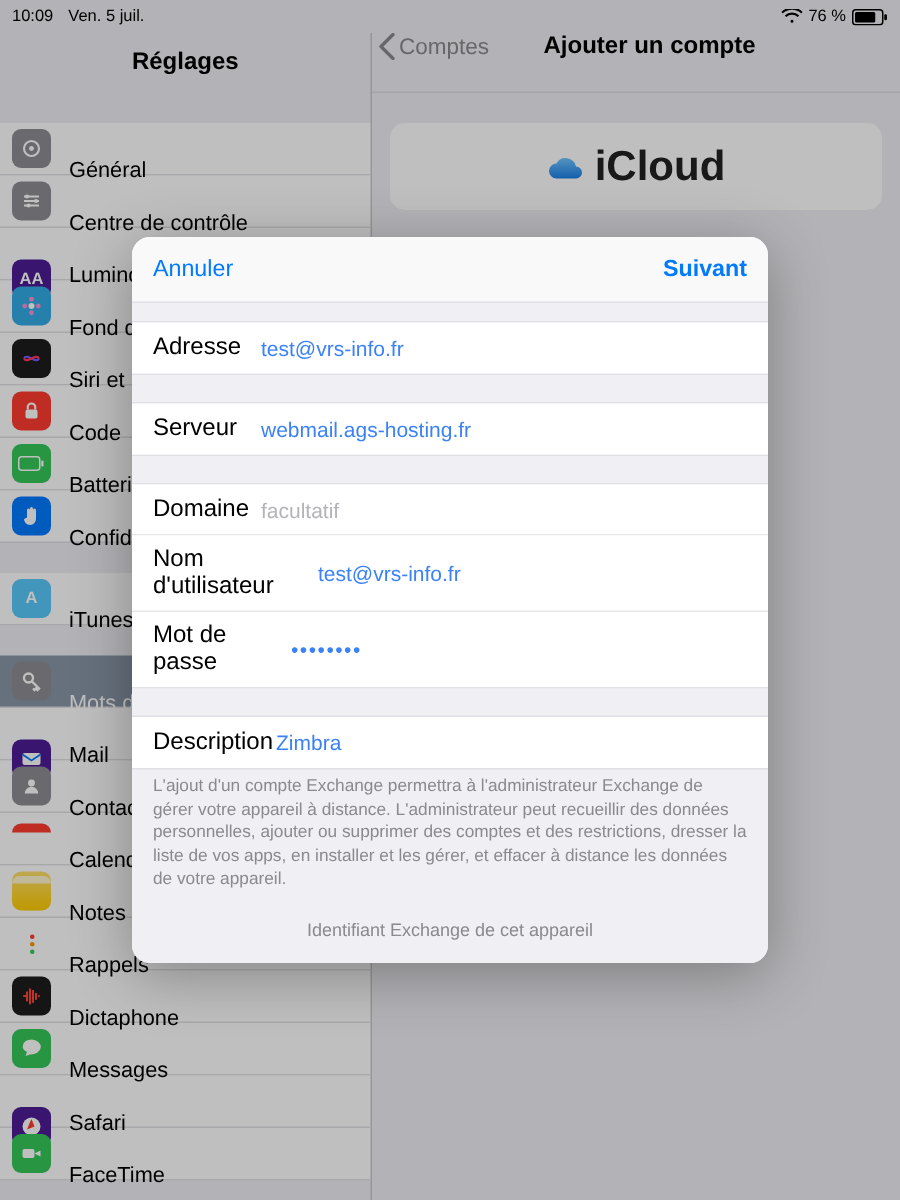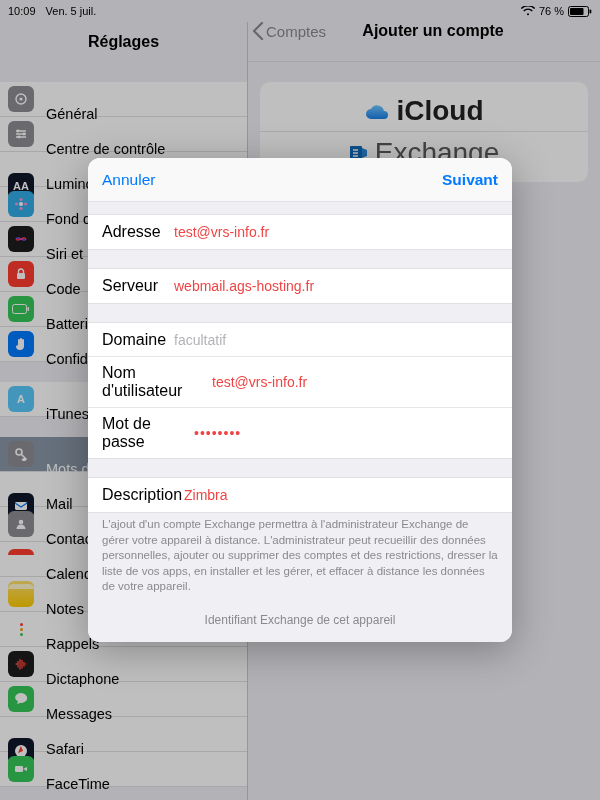--- a/index.html
+++ b/index.html
@@ -44,27 +44,27 @@
   .modal-header .link { color:#007aff; font-size:15.5px; }
   .modal-header .next { font-weight:600; }
 
   .modal-body { flex:1; overflow:auto; background:#efeff4;}
   .mgroup { margin-top:18px; background:#fff; border-top:1px solid #e0e0e5; border-bottom:1px solid #e0e0e5;}
   .mgroup:first-child { margin-top:12px;}
   .mrow { min-height:34px; padding:7px 14px; display:flex; align-items:center; border-bottom:1px solid #e5e5ea; background:#fff; }
   .mrow:last-child { border-bottom:none; }
   .mrow .flabel { width:110px; font-size:16px; color:#000; flex-shrink:0;}
   .mrow.lw .flabel { width:72px; }
-  .mrow .fvalue { font-size:14px; color:#ef4444; }
+  .mrow .fvalue { font-size:14px; color:#3b82f6; }
   .mrow .placeholder { color:#b3b3b8; }
   .footer-text { padding:4px 14px 0 14px; font-size:11.5px; line-height:1.35; color:#8a8a8e; }
   .device-id { text-align:center; font-size:12px; color:#8a8a8e; padding:18px 0 12px 0; }
 
   
-  .bg-grey{background:#8e8e93;} .bg-blue{background:#0f172a;margin-top:33px;}
+  .bg-grey{background:#8e8e93;} .bg-blue{background:#4c1d95;margin-top:33px;}
   .bg-dark{background:#1c1c1e;} .bg-red{background:#ff3b30;} .bg-green{background:#34c759;} .bg-yellow{background:#ffcc00;} .bg-cyan{background:#32ade6;}
   .bg-lightblue{background:#5ac8fa;} .bg-hand{background:#007aff;}
 </style>
 </head>
 <body>
 
 <div class="statusbar">
   <div class="left">
     <span>10:09</span>
     <span>Ven. 5 juil.</span>
@@ -279,28 +279,20 @@
             <defs>
               <linearGradient id="cg" x1="0" y1="0" x2="0" y2="1">
                 <stop offset="0" stop-color="#6fc6ff"></stop>
                 <stop offset="1" stop-color="#1b7fe8"></stop>
               </linearGradient>
             </defs>
             <path d="M20 17H7a5 5 0 010-10 7 7 0 0113 2 4 4 0 010 8z" fill="url(#cg)"></path>
           </svg>
         <span class="provider-label" style="color:#222">iCloud</span>
       </div>
-      <div class="provider-row">
-        <svg width="20" height="20" viewBox="0 0 20 20">
-            <rect x="1" y="3" width="12" height="14" rx="1" fill="#0f6cbd"></rect>
-            <path d="M4 7h5M4 10h5M4 13h5" stroke="#fff" stroke-width="1.3"></path>
-            <path d="M13 5l5 2v6l-5 2z" fill="#2b88d8"></path>
-          </svg>
-        <span class="provider-label" style="color:#5a5a5a;font-weight:400">Exchange</span>
-      </div>
     </div>
   </div>
 </div>
 
 <div class="overlay">
   <div class="modal">
     <div class="modal-header">
       <span class="link">Annuler</span>
       <span class="link next">Suivant</span>
     </div>

